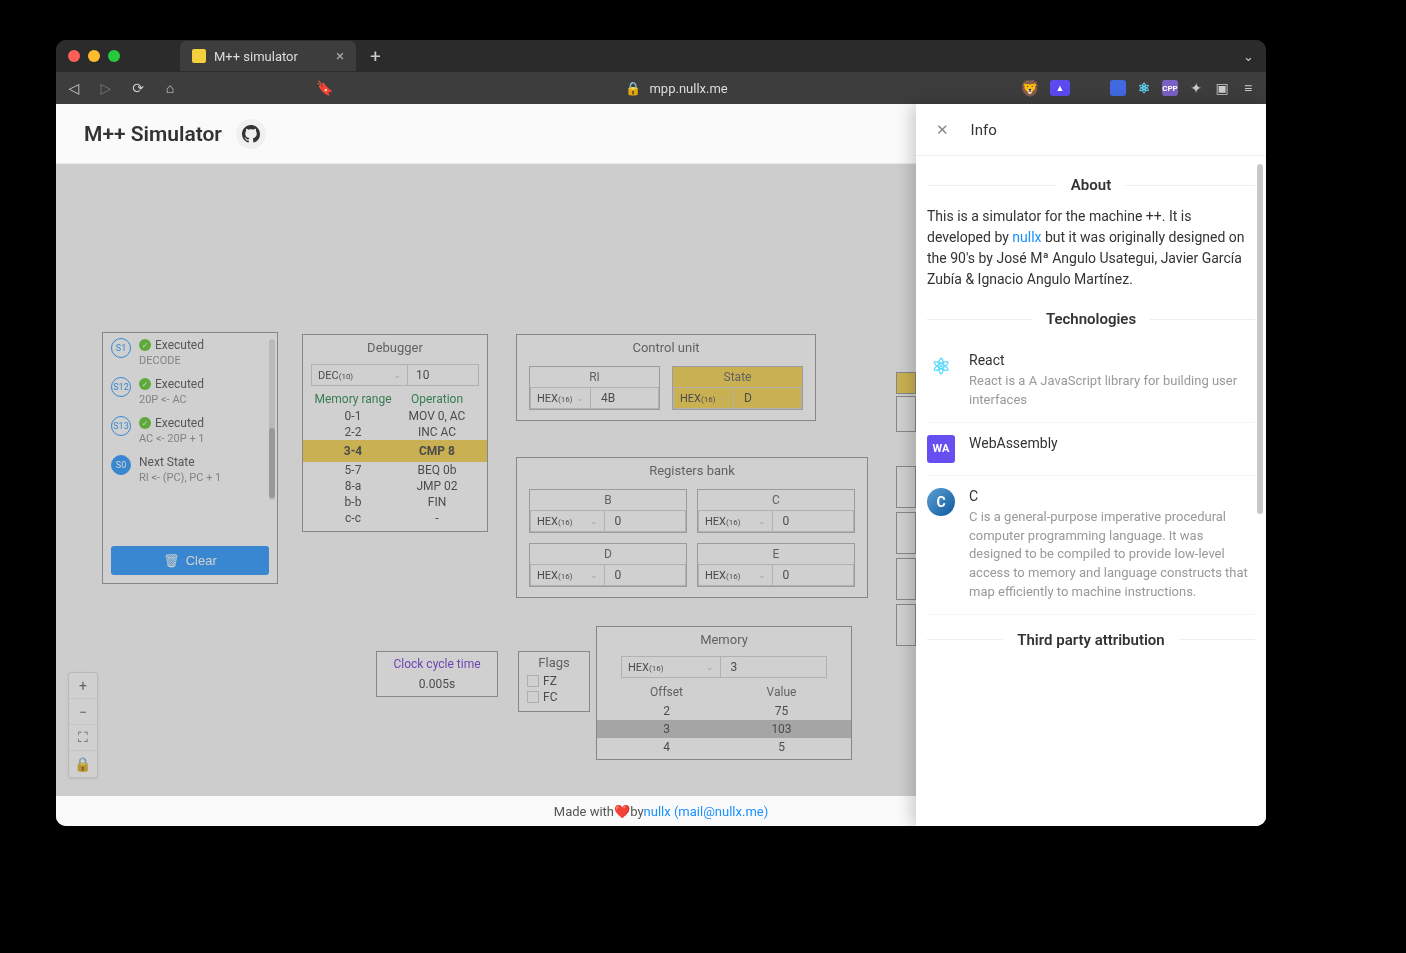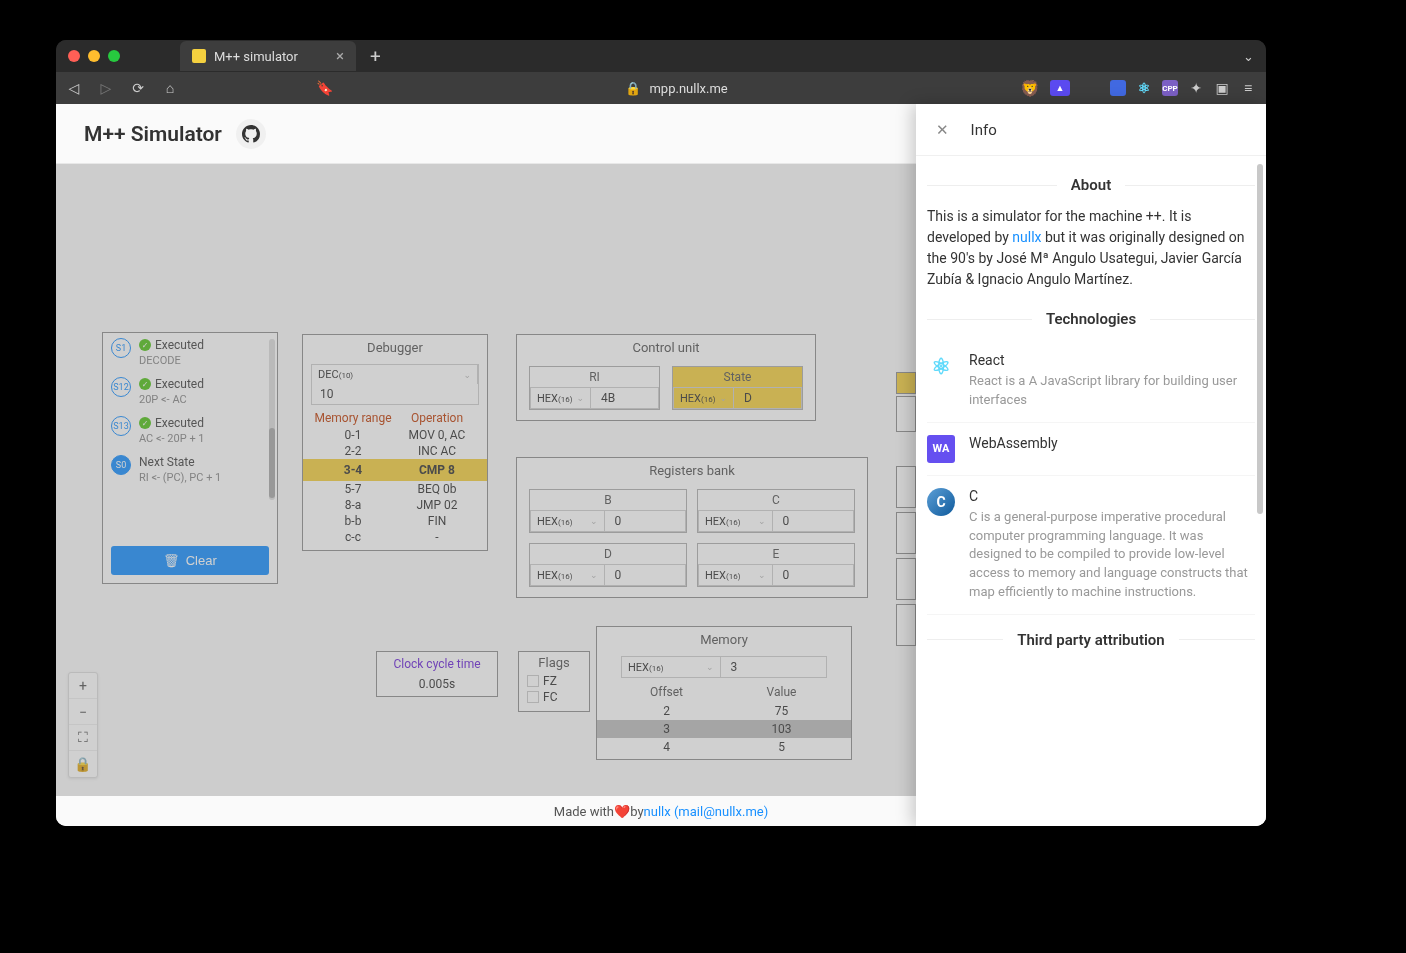--- a/index.html
+++ b/index.html
@@ -49,25 +49,25 @@
 .state-status { display:flex; align-items:center; gap:4px; font-size:12px; color:#444; }
 .state-check { width:12px; height:12px; border-radius:50%; background:#52c41a; display:inline-flex; align-items:center; justify-content:center; color:#fff; font-size:8px; }
 .state-desc { color:#888; font-size:11px; margin-top:2px; }
 .state-timeline { position:absolute; left:17px; top:10px; bottom:10px; width:1px; background:#cfe6fb; z-index:-1;}
 .clear-btn { margin:6px 8px 8px; background:#1890ff; color:#fff; border:none; border-radius:3px; padding:7px; font-size:13px; display:flex; align-items:center; justify-content:center; gap:6px; }
 .states-scroll { position:absolute; right:2px; top:6px; bottom:40px; width:6px; background:#ddd; border-radius:3px; }
 .states-scroll-thumb { position:absolute; left:0; right:0; top:55%; height:70px; background:#aaa; border-radius:3px; }
 
 
 .debugger-panel { top:170px; left:246px; width:186px; }
-.dbg-top { display:flex; border:1px solid #d0d0d0; margin:4px 8px;flex-direction:column; }
+.dbg-top { display:flex; border:1px solid #d0d0d0; margin:4px 8px; }
 .dbg-sel { flex:1; padding:3px 6px; border-right:1px solid #d0d0d0; font-size:11px; display:flex; align-items:center; justify-content:space-between; }
 .dbg-sel .sub{font-size:8px;}
 .dbg-inp { width:70px; padding:3px 8px; font-size:12px; }
-.dbg-head { display:flex; font-size:12px; color:#c2410c; padding:2px 8px; }
+.dbg-head { display:flex; font-size:12px; color:#15803d; padding:2px 8px; }
 .dbg-head span:first-child{flex:1;text-align:center}
 .dbg-head span:last-child{flex:1;text-align:center}
 .dbg-row { display:flex; font-size:12px; padding:1px 8px; }
 .dbg-row span:first-child{flex:1;text-align:center}
 .dbg-row span:last-child{flex:1;text-align:center}
 .dbg-row.hl { background:#f4d03f; font-weight:bold; padding:4px 8px; }
 
 
 .control-panel { top:170px; left:460px; width:300px; }
 .cu-row { display:flex; gap:12px; padding:6px 12px 10px; }

